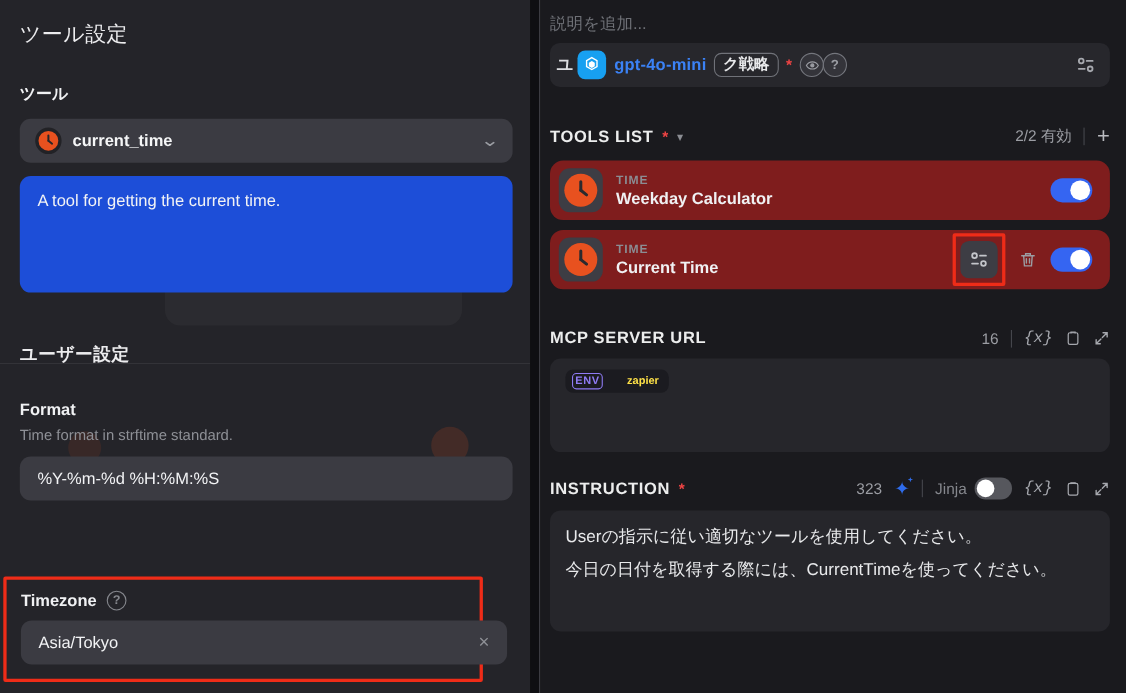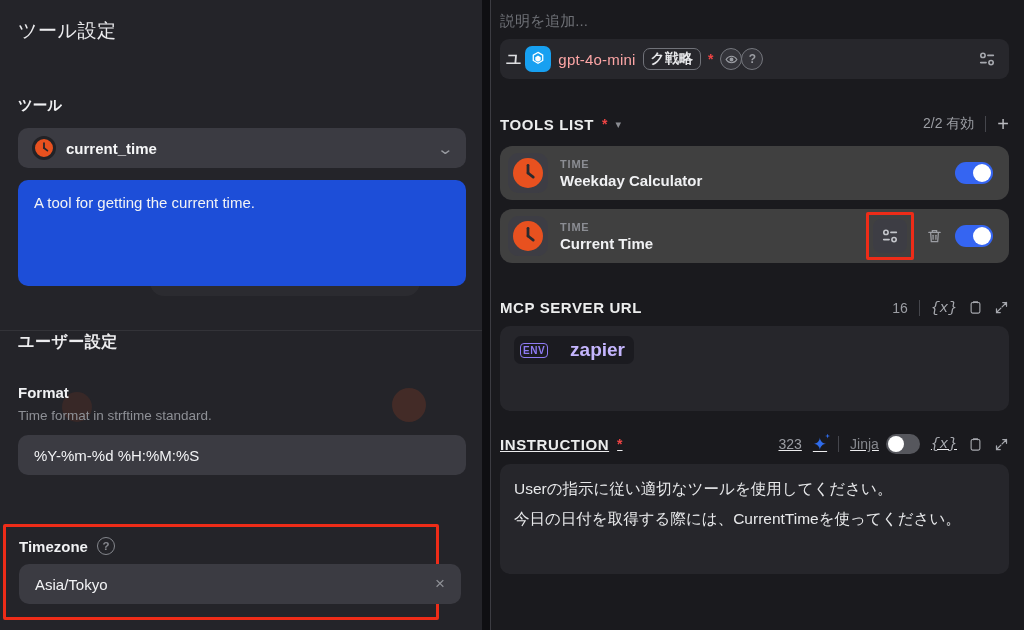--- a/index.html
+++ b/index.html
@@ -16,21 +16,21 @@
     background:#242429; overflow:hidden;
   }
   .blur-shape { position:absolute; border-radius:14px; pointer-events:none; }
   .bs1 { left:150px; top:250px; width:270px; height:46px; background:rgba(255,255,255,0.035); }
   .bs2 { left:60px; top:222px; width:70px; height:34px; background:rgba(255,255,255,0.03); }
   .bs3 { left:392px; top:388px; width:34px; height:34px; background:rgba(232,81,31,0.16); border-radius:50%; }
   .bs4 { left:62px; top:392px; width:30px; height:30px; background:rgba(232,81,31,0.10); border-radius:50%; }
   .left-inner { position:relative; padding:14px 16px 0 18px; height:100%; }
   .panel-title { font-size:19px; font-weight:normal; letter-spacing:0.5px; padding-top:4px; }
   .field-label { font-size:14.5px; font-weight:bold; color:#f0f1f3; }
-  .lbl-tool { margin-top:52px; }
+  .lbl-tool { margin-top:32px; }
   .select-box {
     margin-top:13px; height:40px; width:448px; background:#3b3b42;
     border-radius:10px; display:flex; align-items:center; padding:0 14px; gap:10px;
   }
   .select-box .value { font-size:15px; font-weight:bold; color:#f5f6f7; flex:1; }
   .clock-badge {
     width:24px; height:24px; border-radius:50%; background:#e8511f;
     border:3px solid #222226; position:relative; flex:none;
   }
   .clock-badge svg { position:absolute; inset:0; }
@@ -77,21 +77,21 @@
   .tab-underline { width:34px; height:3px; background:#2d6bf0; border-radius:2px; margin-top:7px; }
   .model-row {
     margin-top:8px; height:40px; width:509px; background:#27272c; border-radius:9px;
     display:flex; align-items:center; padding:0 12px 0 6px; gap:7px; overflow:hidden;
   }
   .model-prefix { font-size:15px; font-weight:bold; color:#dcdde0; margin-right:-3px; }
   .openai-badge {
     width:26px; height:26px; border-radius:7px; background:#17a0f1; flex:none;
     display:flex; align-items:center; justify-content:center;
   }
-  .model-name { font-size:15px; font-weight:normal; color:#fca5a5; letter-spacing:0.2px; }
+  .model-name { font-size:15px; font-weight:bold; color:#3b82f6; letter-spacing:0.2px; }
   .model-badge {
     border:1.5px solid #707279; border-radius:7px; padding:1px 7px;
     font-size:14px; font-weight:bold; color:#e8e9eb;
   }
   .req { color:#ef4444; font-weight:bold; font-size:14px; }
   .circle-icon {
     width:22px; height:22px; border-radius:50%; border:1.5px solid #74767d;
     display:flex; align-items:center; justify-content:center; color:#9b9da3;
     font-size:12px; font-weight:bold; background:#34343a;
   }
@@ -101,21 +101,21 @@
     display:flex; align-items:center; gap:8px; width:509px;
   }
   .sh-tools { margin-top:35px; }
   .sh-title { font-size:15px; font-weight:bold; letter-spacing:0.6px; color:#eceded; }
   .caret { color:#8b8d93; font-size:11px; }
   .sh-right { margin-left:auto; display:flex; align-items:center; gap:11px; }
   .count-text { font-size:14px; color:#9b9da3; }
   .v-div { width:1px; height:16px; background:#45464c; }
   .plus-btn { color:#b9babf; font-size:20px; font-weight:normal; line-height:1; }
   .tool-card {
-    margin-top:12px; width:509px; height:54px; background:#404040; border-radius:12px;
+    margin-top:12px; width:509px; height:54px; background:#7f1d1d; border-radius:12px;
     display:flex; align-items:center; padding:0 16px 0 8px; gap:12px;
   }
   .tool-card + .tool-card { margin-top:9px; }
   .tool-icon-sq {
     width:40px; height:40px; border-radius:10px; background:#3d3d44; flex:none;
     display:flex; align-items:center; justify-content:center;
   }
   .tool-clock { width:30px; height:30px; border-radius:50%; background:#e8511f; position:relative; }
   .tool-meta { flex:1; min-width:0; }
   .tool-cat { font-size:11px; letter-spacing:0.8px; color:#8b8d93; font-weight:bold; }
@@ -130,42 +130,42 @@
   .hl-red {
     border:3px solid #ee2c18; border-radius:2px; padding:4px;
     margin:-7px 0 -7px -4px; flex:none;
   }
   .sliders-btn {
     width:34px; height:34px; border-radius:8px; background:#3d3d44;
     display:flex; align-items:center; justify-content:center;
   }
   .trash-btn { flex:none; display:flex; align-items:center; }
   .sh-mcp { margin-top:36px; }
-  .sh-instr { margin-top:23px;text-decoration:underline; }
+  .sh-instr { margin-top:23px; }
   .mini-icon { display:flex; align-items:center; color:#a6a8ae; }
   .var-glyph { font-size:14.5px; color:#a6a8ae; font-style:italic; font-family:"Liberation Mono","DejaVu Sans Mono",monospace; }
   .sparkle { color:#2f6ceb; font-size:17px; position:relative; line-height:1; }
   .sparkle::after { content:""; position:absolute; right:-3px; top:-2px; width:5px; height:5px;
     background:#2f6ceb; clip-path:polygon(50% 0,62% 38%,100% 50%,62% 62%,50% 100%,38% 62%,0 50%,38% 38%); }
   .jinja-label { font-size:14px; color:#85878d; }
   .toggle-off { width:34px; height:20px; border-radius:10px; background:#56575d; position:relative; margin-left:-4px; }
   .toggle-off .knob { position:absolute; left:2px; top:2px; width:16px; height:16px; border-radius:50%; background:#ffffff; }
   .code-area {
     margin-top:10px; width:509px; background:#26262b; border-radius:10px; padding:10px 14px;
   }
   .mcp-area { height:85px; }
   .env-pill {
     display:inline-flex; align-items:center; gap:22px; background:#1b1b20;
     border-radius:7px; padding:3px 9px 3px 6px;
   }
   .env-tag {
     color:#8f7bf4; font-size:10px; font-weight:bold; letter-spacing:0.5px;
     border:1.5px solid #8f7bf4; border-radius:4px; padding:0 2px; line-height:13px;
   }
-  .env-name { color:#c4b5fd; font-size:19px; font-weight:bold; }
+  .env-name { color:#fde047; font-size:10px; font-weight:bold; }
   .instr-area { height:110px; font-size:15.5px; line-height:30px; color:#e8e9eb; white-space:pre-wrap; }
 </style>
 </head>
 <body>
 
 <div class="left-panel">
   <div class="blur-shape bs1"></div>
   <div class="blur-shape bs2"></div>
   <div class="blur-shape bs3"></div>
   <div class="blur-shape bs4"></div>

